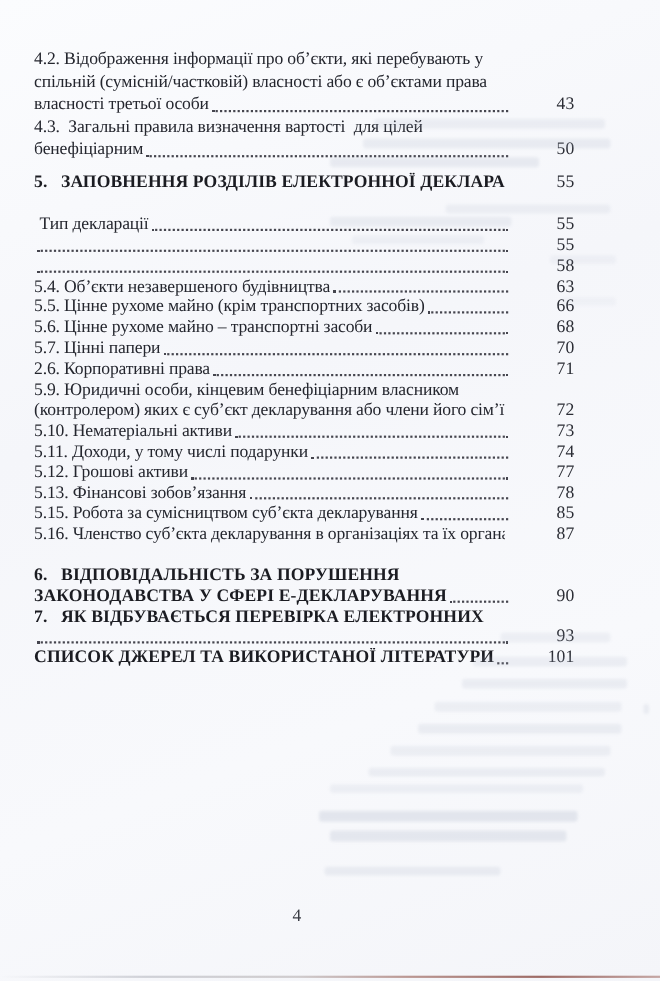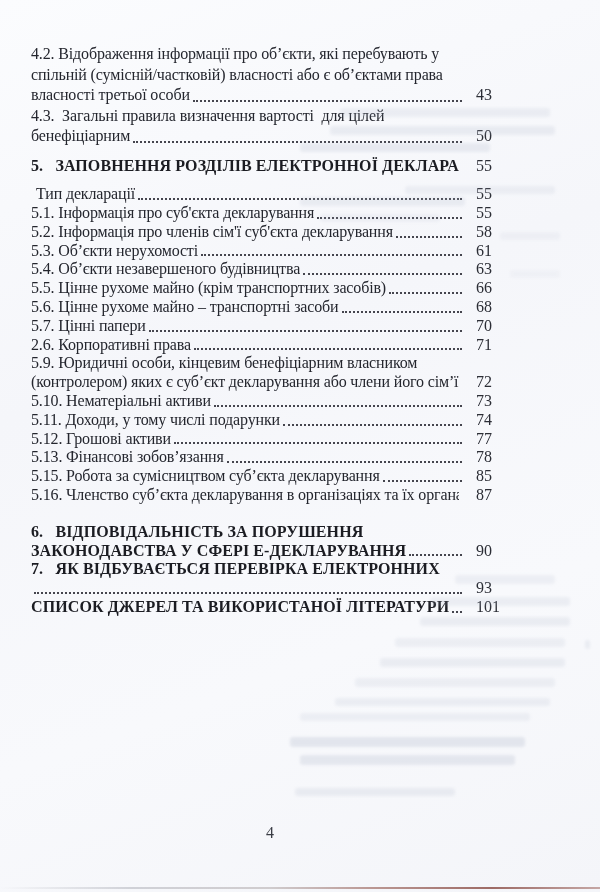--- a/index.html
+++ b/index.html
@@ -33,38 +33,39 @@
     letter-spacing: -0.15px;
   }
   .entry.loose .line { line-height: 20.5px; }
   .entry.bold .text {
     font-weight: bold;
     color: #1b1c22;
     letter-spacing: 0.1px;
   }
   .entry.gap { margin-top: 18px; }
   .entry.gap-head { margin-top: 10px; }
-  .entry.small-gap { margin-top: 10px; }
+  .entry.small-gap { margin-top: 20px; }
   .entry.indent .text { padding-left: 5px; }
   .text {
     flex: 0 1 auto;
     min-width: 0;
     white-space: pre;
     overflow: hidden;
   }
   .leader {
     flex: 1 1 auto;
     min-width: 0;
     border-bottom: 2px dotted #45454e;
     margin: 0 14px 4px 3px;
     align-self: flex-end;
   }
   .leader.none { border-bottom: none; }
   .pnum {
     flex: 0 0 46px;
+    text-align: right;
     align-self: flex-end;
     color: #2b2d35;
     font-weight: normal;
     letter-spacing: 0;
   }
   .footer-num {
     position: absolute;
     top: 824px;
     left: 0;
     right: 0;
@@ -132,37 +133,28 @@
       </div>
       <div class="entry small-gap indent">
         <div class="line">
           <span class="text">Тип декларації</span>
           <span class="leader"></span>
           <span class="pnum">55</span>
         </div>
       </div>
       <div class="entry">
         <div class="line">
-          <span class="text">5.1. Інформація про суб'єкта декларування</span>
           <span class="leader"></span>
           <span class="pnum">55</span>
         </div>
       </div>
       <div class="entry">
         <div class="line">
-          <span class="text">5.2. Інформація про членів сім'ї суб'єкта декларування</span>
           <span class="leader"></span>
           <span class="pnum">58</span>
-        </div>
-      </div>
-      <div class="entry">
-        <div class="line">
-          <span class="text">5.3. Об’єкти нерухомості</span>
-          <span class="leader"></span>
-          <span class="pnum">61</span>
         </div>
       </div>
       <div class="entry">
         <div class="line">
           <span class="text">5.4. Об’єкти незавершеного будівництва</span>
           <span class="leader"></span>
           <span class="pnum">63</span>
         </div>
       </div>
       <div class="entry">

